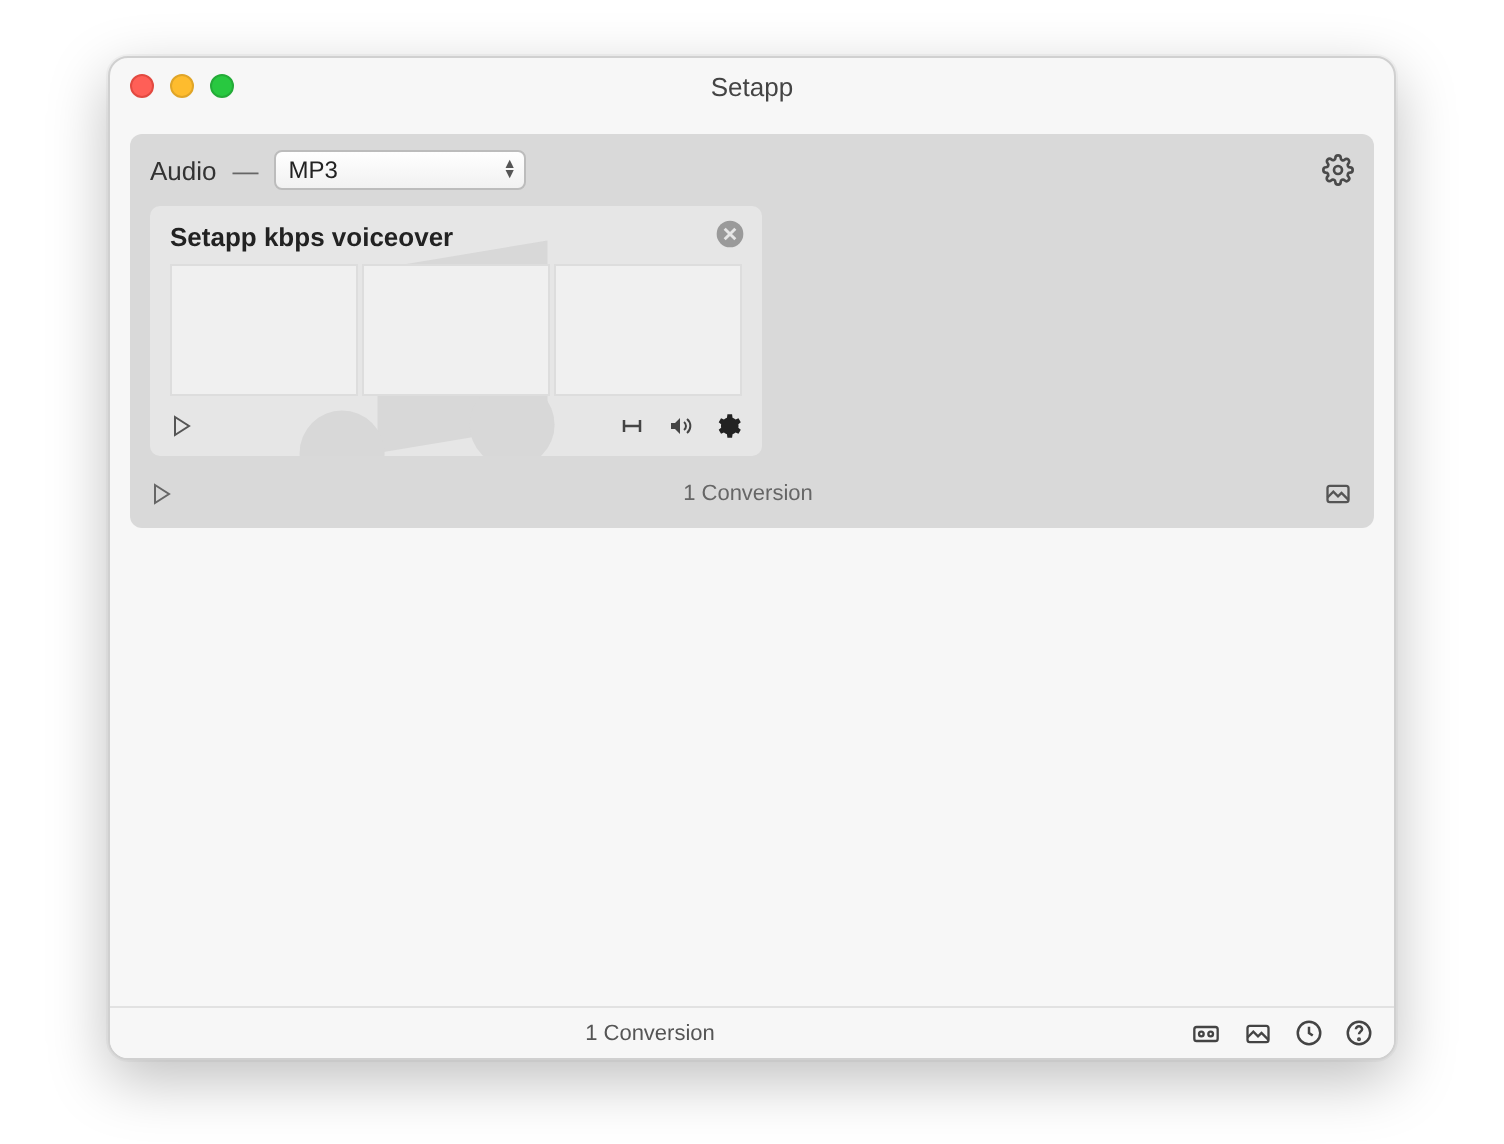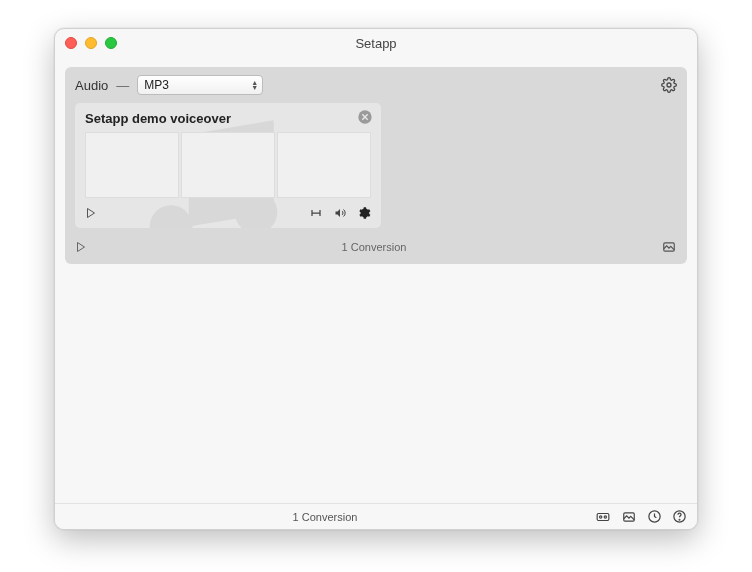--- a/index.html
+++ b/index.html
@@ -231,21 +231,21 @@
         </span>
       </div>
 
       <div class="card">
         <svg class="bg-note" width="170" height="170" viewBox="0 0 24 24" fill="#9a9a9a">
           <path d="M9 18V5l12-2v13"></path>
             <circle cx="6.5" cy="18" r="3"></circle>
             <circle cx="18.5" cy="16" r="3"></circle>
           <path d="M9 9l12-2" stroke="#9a9a9a" stroke-width="2" fill="none"></path>
         </svg>
-        <div class="card-title">Setapp demo voiceover</div>
+        <div class="card-title">Setapp kbps voiceover</div>
         <span class="close-btn icon-btn">
           <svg width="16" height="16" viewBox="0 0 24 24">
             <circle cx="12" cy="12" r="10" fill="#9a9a9a"></circle>
             <path d="M8 8l8 8M16 8l-8 8" stroke="#e6e6e6" stroke-width="2.2"></path>
           </svg>
         </span>
         <div class="preview">
           <div class="stub"></div>
           <div class="stub"></div>
           <div class="stub"></div>

